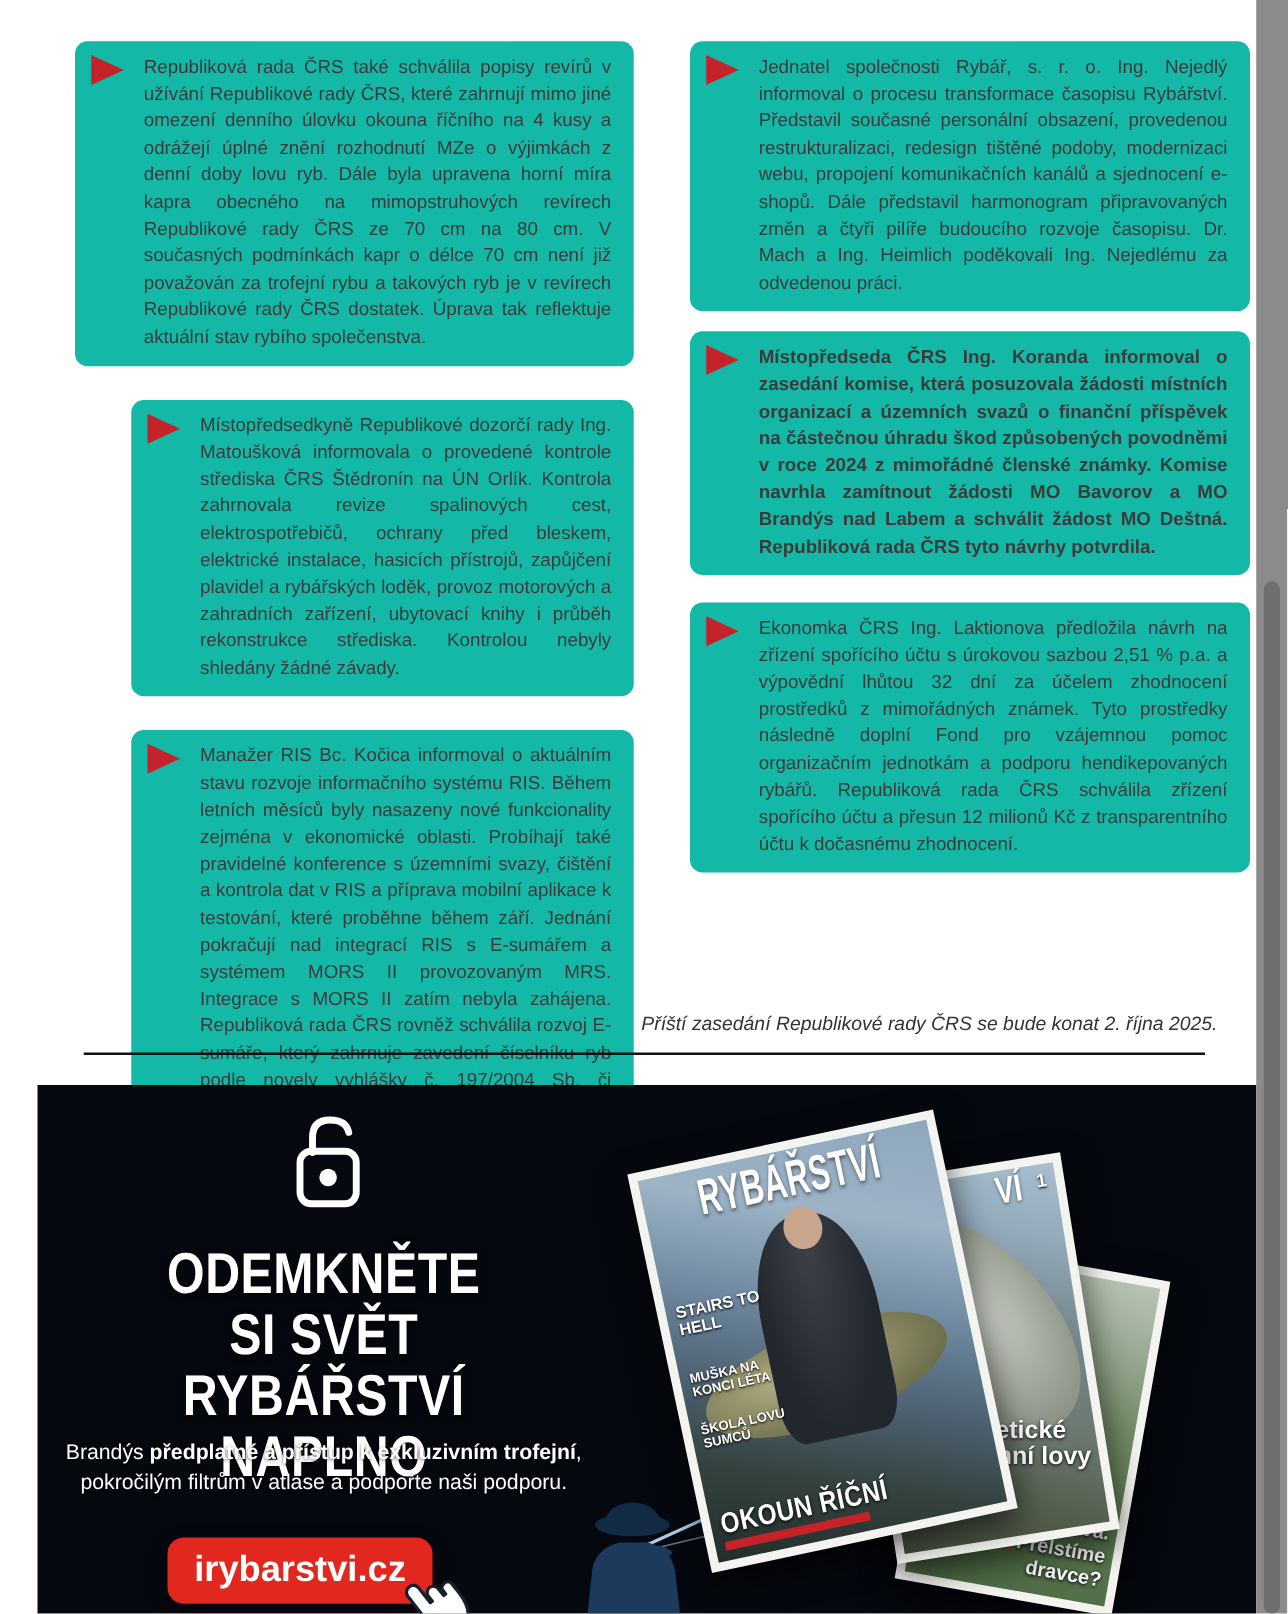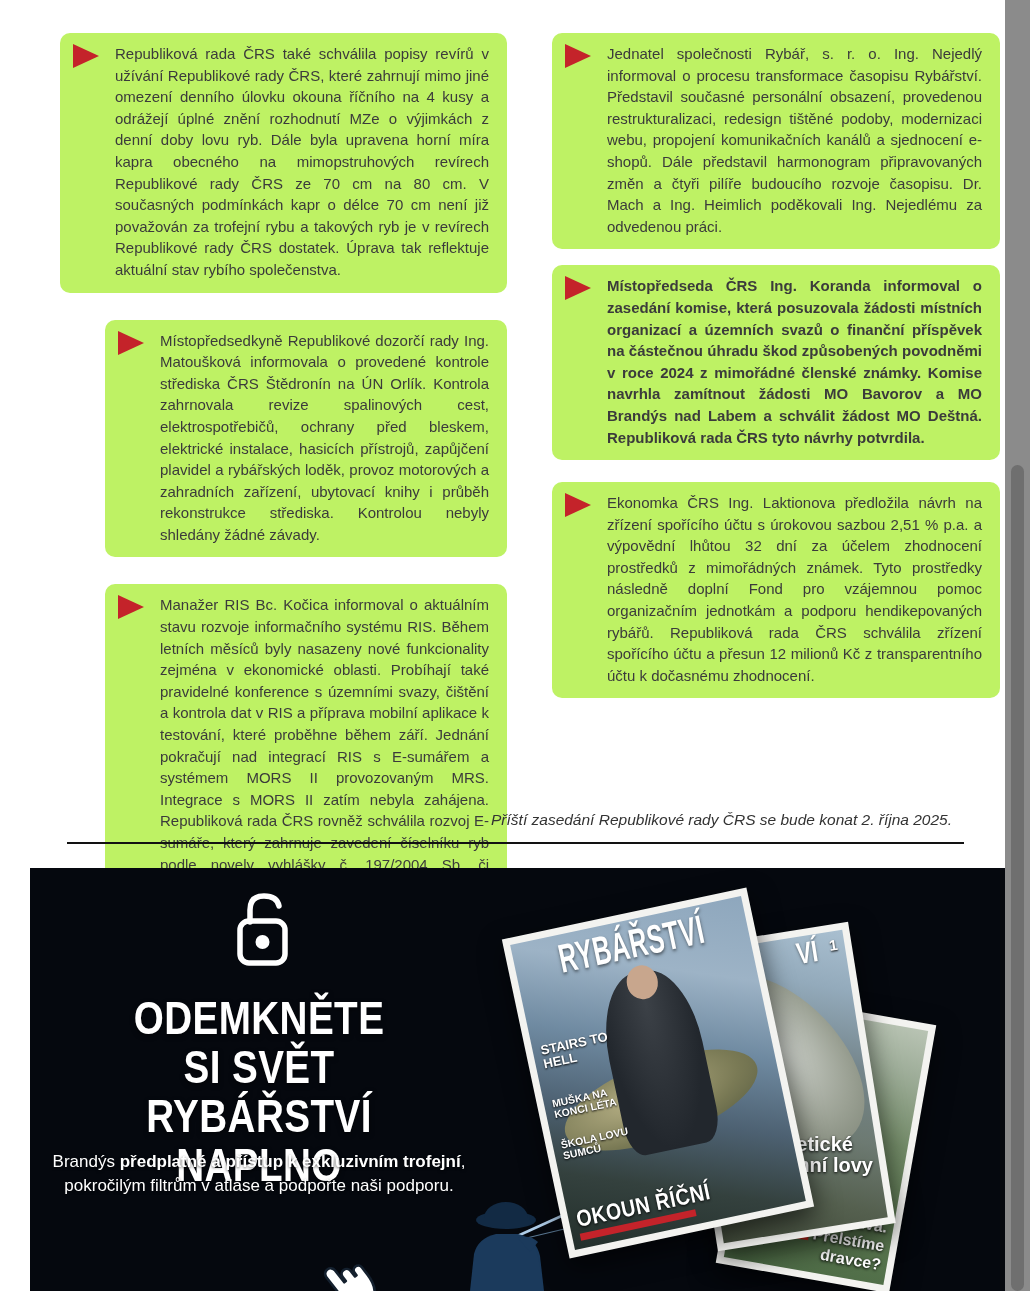--- a/index.html
+++ b/index.html
@@ -6,36 +6,36 @@
   html,body { background:#ffffff; }
   .page {
     position:relative; width:1030px; height:1291px; background:#ffffff;
     font-family:"Liberation Sans", sans-serif; overflow:hidden;
   }
   
   .col { position:absolute; top:33px; }
   .col-left  { left:60px;  width:447px; }
   .col-right { left:552px; width:448px; }
   .note {
-    position:relative; background:#bef264; border-radius:10px;
+    position:relative; background:#14b8a6; border-radius:10px;
     padding:10px 18px 12px 55px;
     font-size:15px; line-height:21.6px; text-align:justify;
     color:#3b3b3b;
   }
   .col-left  .note + .note { margin-top:27px;margin-left:45px; }
   .col-right .note + .note:nth-child(2) { margin-top:16px;font-weight:bold; }
   .col-right .note + .note:nth-child(3) { margin-top:22px; }
   .bullet {
     position:absolute; left:13px; top:11px; width:0; height:0;
     border-top:12px solid transparent; border-bottom:12px solid transparent;
     border-left:26px solid #c4232a;
   }
   
   .footer-note {
-    position:absolute; top:811px; left:55px; width:897px;
+    position:absolute; top:811px; left:77px; width:897px;
     text-align:right; font-style:italic; font-size:15.5px; color:#333333;
   }
   .rule { position:absolute; top:842px; left:67px; width:897px; border-top:2.5px solid #121212; }
   
   .ad {
     position:absolute; left:30px; top:868px; width:975px; height:423px; overflow:hidden;
     background:
       radial-gradient(620px 420px at 82% -4%, rgba(84,153,214,0.95) 0%, rgba(30,80,135,0.55) 45%, rgba(6,12,20,0) 72%),
       radial-gradient(700px 330px at 52% 112%, rgba(52,108,168,0.85) 0%, rgba(18,45,80,0.55) 48%, rgba(5,9,16,0) 78%),
       linear-gradient(95deg, #04060a 0%, #060a12 45%, #0b1souu 60%, #0c1c30 100%);
@@ -165,20 +165,21 @@
       <div>ODEMKNĚTE</div>
       <div>SI SVĚT RYBÁŘSTVÍ</div>
       <div>NAPLNO</div>
     </div>
 
     <div class="ad-sub">
       <span>Brandýs </span><b>předplatné a přístup k exkluzivním trofejní</b><span>,</span><br>
       <span>pokročilým filtrům v atlase a podpořte naši podporu.</span>
     </div>
 
+    <button class="cta">irybarstvi.cz</button>
 
     <svg class="cursor-icon" width="70" height="70" viewBox="0 0 70 70">
       <g transform="rotate(-38 35 35)">
         <path d="M26 37 V13 a5.5 5.5 0 0 1 11 0 v15 h2 v-5 a5 5 0 0 1 10 0 v7 h2 v-3 a4.5 4.5 0 0 1 9 0 v9 q0 16 -9 22 h-15 q-10 -6 -10 -17 z" fill="#ffffff" stroke="#14202e" stroke-width="2.6" stroke-linejoin="round"></path>
       </g>
     </svg>
 
     <svg class="fisherman" width="240" height="123" viewBox="0 0 240 123">
       <path d="M95 70 L236 6" stroke="#aecce8" stroke-width="2.5" fill="none"></path>
       <path d="M96 73 L226 42" stroke="#7fa8cc" stroke-width="1.2" fill="none" opacity="0.7"></path>

